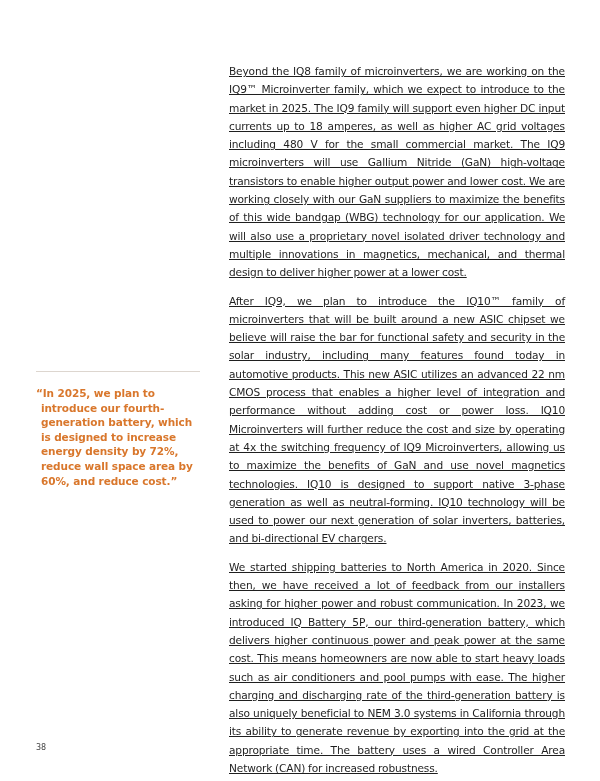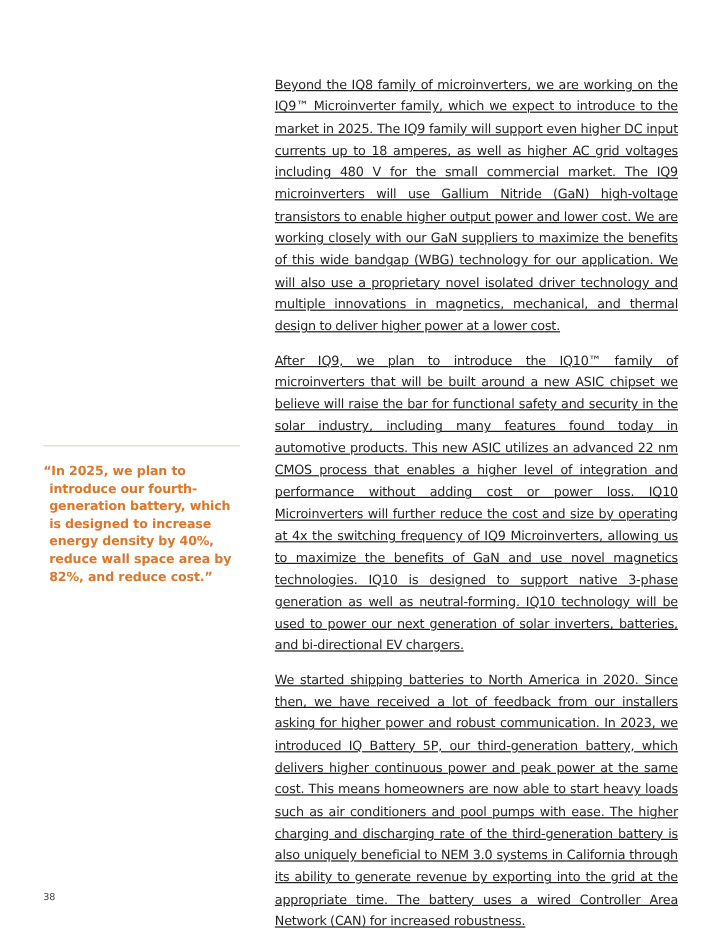--- a/index.html
+++ b/index.html
@@ -65,16 +65,16 @@
 
 <div class="main-column">
   <p class="para">Beyond the IQ8 family of microinverters, we are working on the IQ9™ Microinverter family, which we expect to introduce to the market in 2025. The IQ9 family will support even higher DC input currents up to 18 amperes, as well as higher AC grid voltages including 480 V for the small commercial market. The IQ9 microinverters will use Gallium Nitride (GaN) high-voltage transistors to enable higher output power and lower cost. We are working closely with our GaN suppliers to maximize the benefits of this wide bandgap (WBG) technology for our application. We will also use a proprietary novel isolated driver technology and multiple innovations in magnetics, mechanical, and thermal design to deliver higher power at a lower cost.</p>
   <p class="para">After IQ9, we plan to introduce the IQ10™ family of microinverters that will be built around a new ASIC chipset we believe will raise the bar for functional safety and security in the solar industry, including many features found today in automotive products. This new ASIC utilizes an advanced 22 nm CMOS process that enables a higher level of integration and performance without adding cost or power loss. IQ10 Microinverters will further reduce the cost and size by operating at 4x the switching frequency of IQ9 Microinverters, allowing us to maximize the benefits of GaN and use novel magnetics technologies. IQ10 is designed to support native 3-phase generation as well as neutral-forming. IQ10 technology will be used to power our next generation of solar inverters, batteries, and bi-directional EV chargers.</p>
   <p class="para">We started shipping batteries to North America in 2020. Since then, we have received a lot of feedback from our installers asking for higher power and robust communication. In 2023, we introduced IQ Battery 5P, our third-generation battery, which delivers higher continuous power and peak power at the same cost. This means homeowners are now able to start heavy loads such as air conditioners and pool pumps with ease. The higher charging and discharging rate of the third-generation battery is also uniquely beneficial to NEM 3.0 systems in California through its ability to generate revenue by exporting into the grid at the appropriate time. The battery uses a wired Controller Area Network (CAN) for increased robustness.</p>
 
 </div>
 
 <div class="sidebar">
   <div class="divider"></div>
-  <p class="pull-quote">“In 2025, we plan to introduce our fourth-generation battery, which is designed to increase energy density by 40%, reduce wall space area by 82%, and reduce cost.”</p>
+  <p class="pull-quote">“In 2025, we plan to introduce our fourth-generation battery, which is designed to increase energy density by 72%, reduce wall space area by 60%, and reduce cost.”</p>
 </div>
 
 <div class="page-number">38</div>
 
 </body></html>

